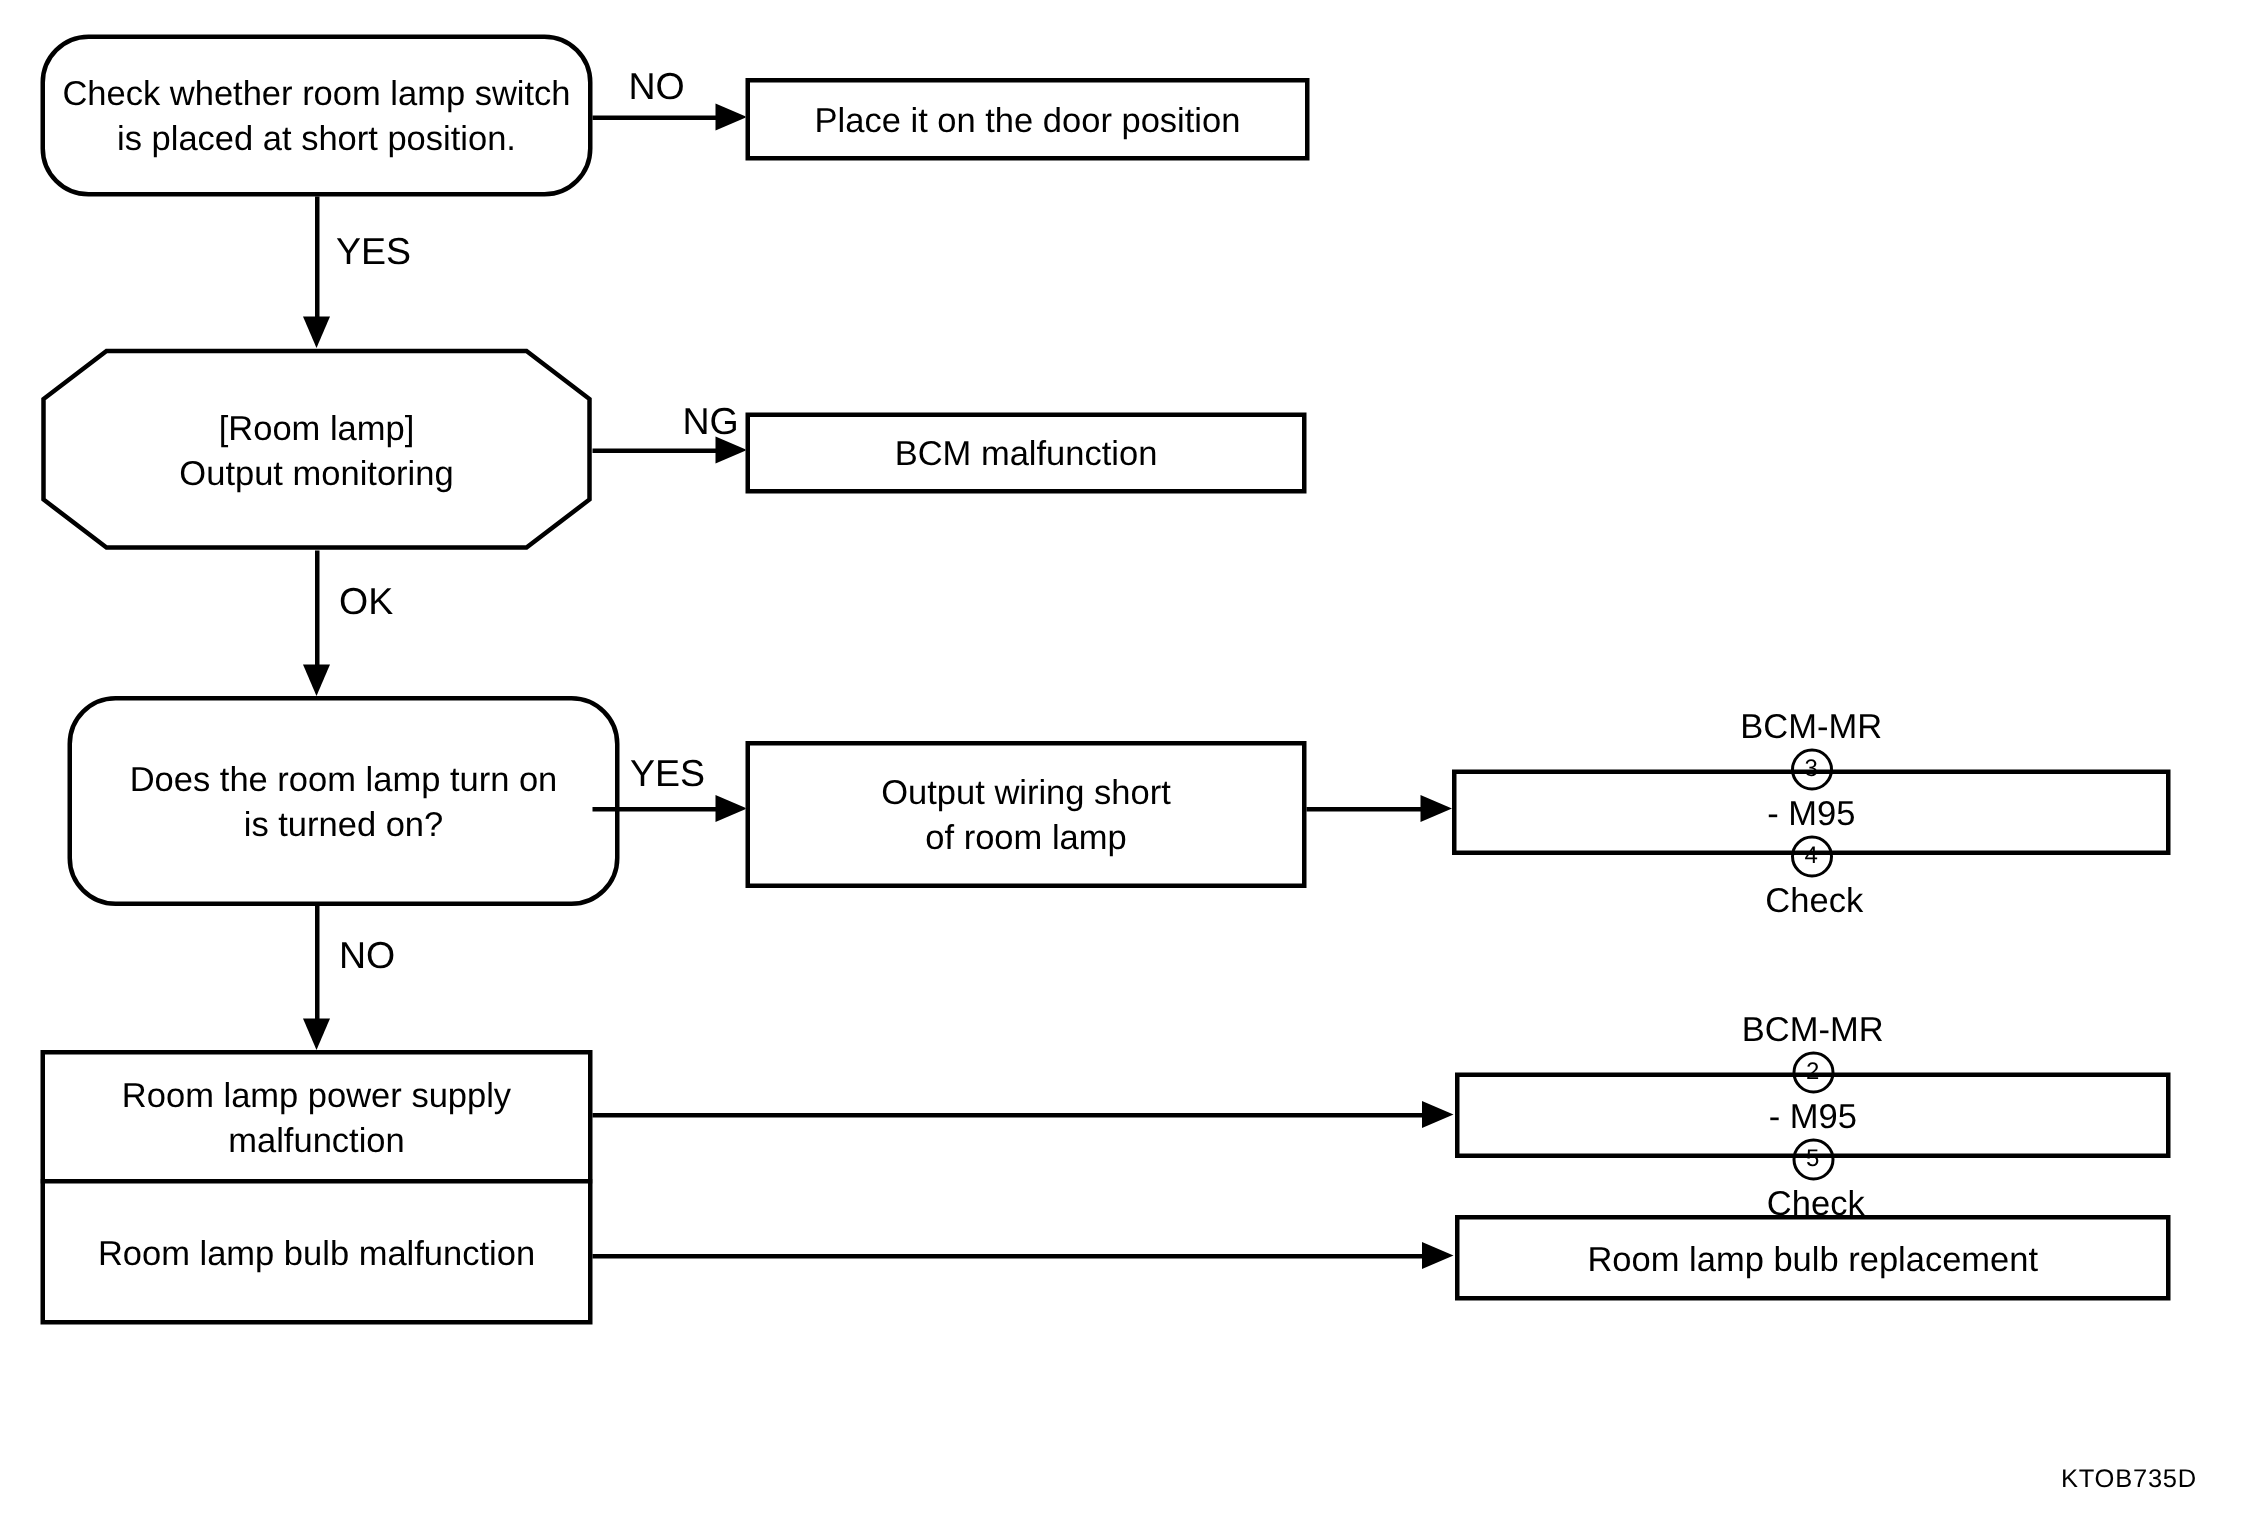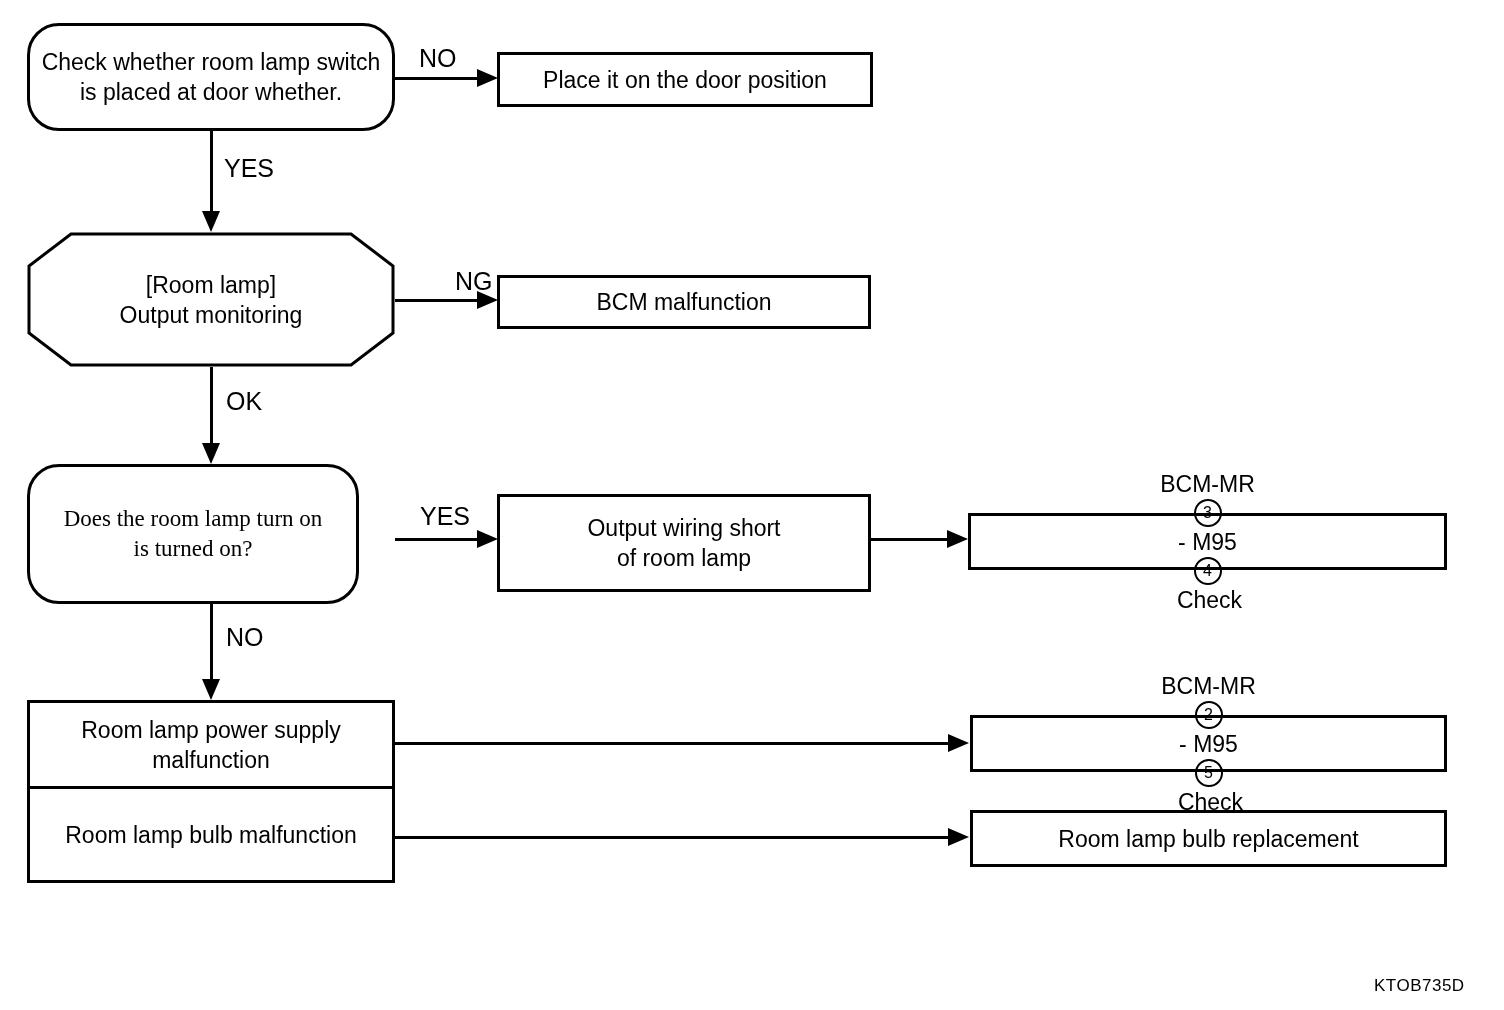--- a/index.html
+++ b/index.html
@@ -120,21 +120,21 @@
     text-align: right;
   }
 </style>
 </head>
 <body>
 
 <div class="canvas">
 
   <div class="box rounded" style="left:27px; top:23px; width:368px; height:108px;">
     <div>Check whether room lamp switch</div>
-    <div>is placed at door whether.</div>
+    <div>is placed at short position.</div>
   </div>
 
   <div class="hline" style="left:395px; top:77px; width:84px;"></div>
   <div class="arrow-right" style="left:477px; top:69px;"></div>
   <div class="edge-label" style="left:419px; top:45px;">NO</div>
 
   <div class="box rect" style="left:497px; top:52px; width:376px; height:55px;">
     <div>Place it on the door position</div>
   </div>
 
@@ -157,21 +157,21 @@
   <div class="edge-label" style="left:419px; top:268px;margin-left:36px;">NG</div>
 
   <div class="box rect" style="left:497px; top:275px; width:374px; height:54px;">
     <div>BCM malfunction</div>
   </div>
 
   <div class="vline" style="left:210px; top:367px; height:78px;"></div>
   <div class="arrow-down" style="left:202px; top:443px;"></div>
   <div class="edge-label" style="left:226px; top:388px;">OK</div>
 
-  <div class="box rounded" style="left:27px; top:464px; width:332px; height:140px;font-family:Liberation Serif, serif;">
+  <div class="box rounded" style="left:45px; top:464px; width:368px; height:140px;">
     <div>Does the room lamp turn on</div>
     <div>is turned on?</div>
   </div>
 
   <div class="hline" style="left:395px; top:538px; width:84px;"></div>
   <div class="arrow-right" style="left:477px; top:530px;"></div>
   <div class="edge-label" style="left:420px; top:503px;">YES</div>
 
   <div class="box rect" style="left:497px; top:494px; width:374px; height:98px;">
     <div>Output wiring short</div>

